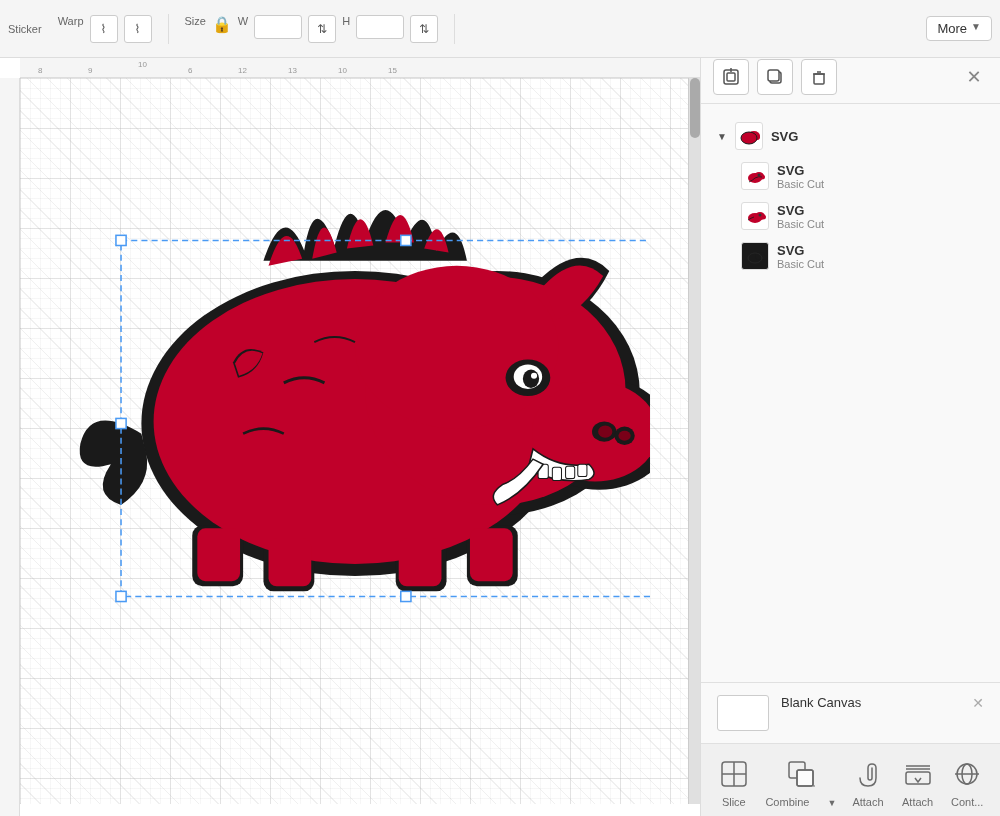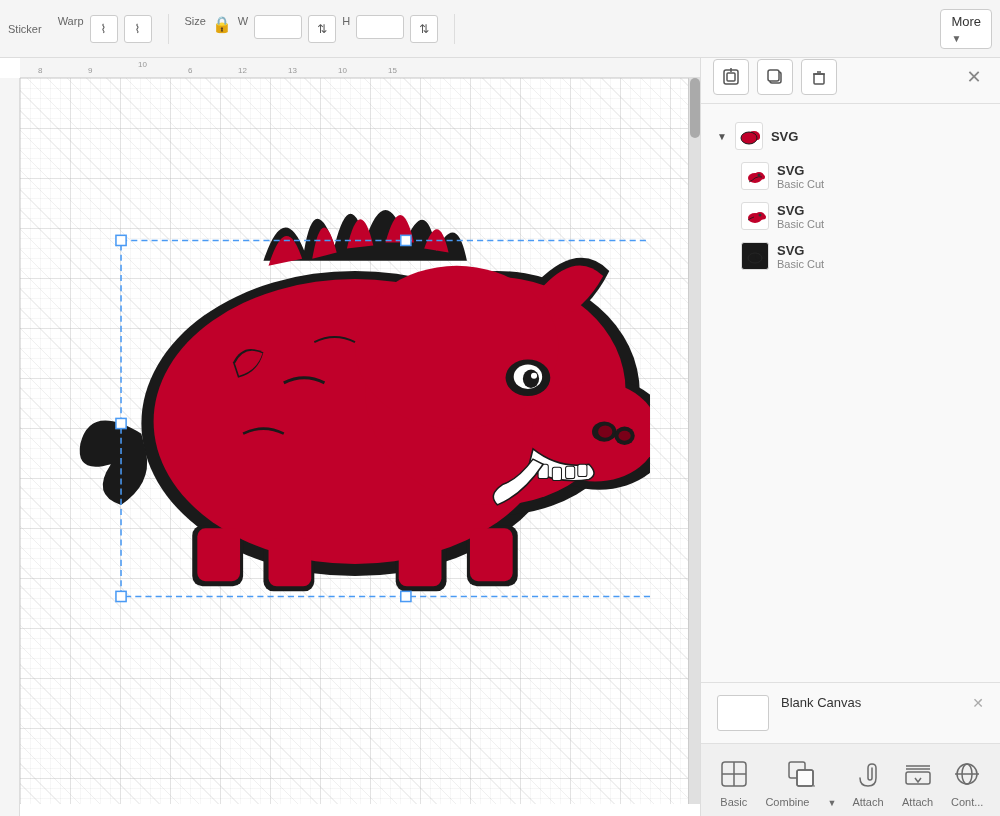--- a/index.html
+++ b/index.html
@@ -54,21 +54,20 @@
       align-items: flex-start;
       gap: 4px;
       padding: 4px 10px;
       border: 1px solid #ccc;
       border-radius: 4px;
       background: white;
       cursor: pointer;
       font-size: 13px;
       color: #333;
       margin-left: auto;
-      flex-direction: column;
     }
     .more-btn .chevron { font-size: 10px; color: #666; }
 
     
     #main {
       position: absolute;
       top: 58px; left: 0; right: 300px; bottom: 0;
       background: white;
       overflow: hidden;
     }
@@ -603,21 +602,21 @@
   <div id="panel-bottom">
 
     <div class="bottom-tool">
       <div class="bottom-tool-icon">
         <svg width="32" height="32" viewBox="0 0 32 32">
           <rect x="4" y="4" width="24" height="24" rx="3" fill="none" stroke="#555" stroke-width="1.5"></rect>
           <line x1="16" y1="4" x2="16" y2="28" stroke="#555" stroke-width="1.5"></line>
           <line x1="4" y1="16" x2="28" y2="16" stroke="#555" stroke-width="1.5"></line>
         </svg>
       </div>
-      <span class="bottom-tool-label">Basic</span>
+      <span class="bottom-tool-label">Slice</span>
     </div>
 
     <div class="bottom-tool">
       <div class="bottom-tool-icon">
         <svg width="32" height="32" viewBox="0 0 32 32">
           <rect x="4" y="4" width="16" height="16" rx="2" fill="none" stroke="#555" stroke-width="1.5"></rect>
           <rect x="12" y="12" width="16" height="16" rx="2" fill="white" stroke="#555" stroke-width="1.5"></rect>
           <rect x="12" y="12" width="16" height="16" rx="2" fill="none" stroke="#555" stroke-width="1.5"></rect>
           <line x1="28" y1="28" x2="32" y2="28" stroke="#555" stroke-width="1" stroke-dasharray="2,2"></line>
         </svg>

